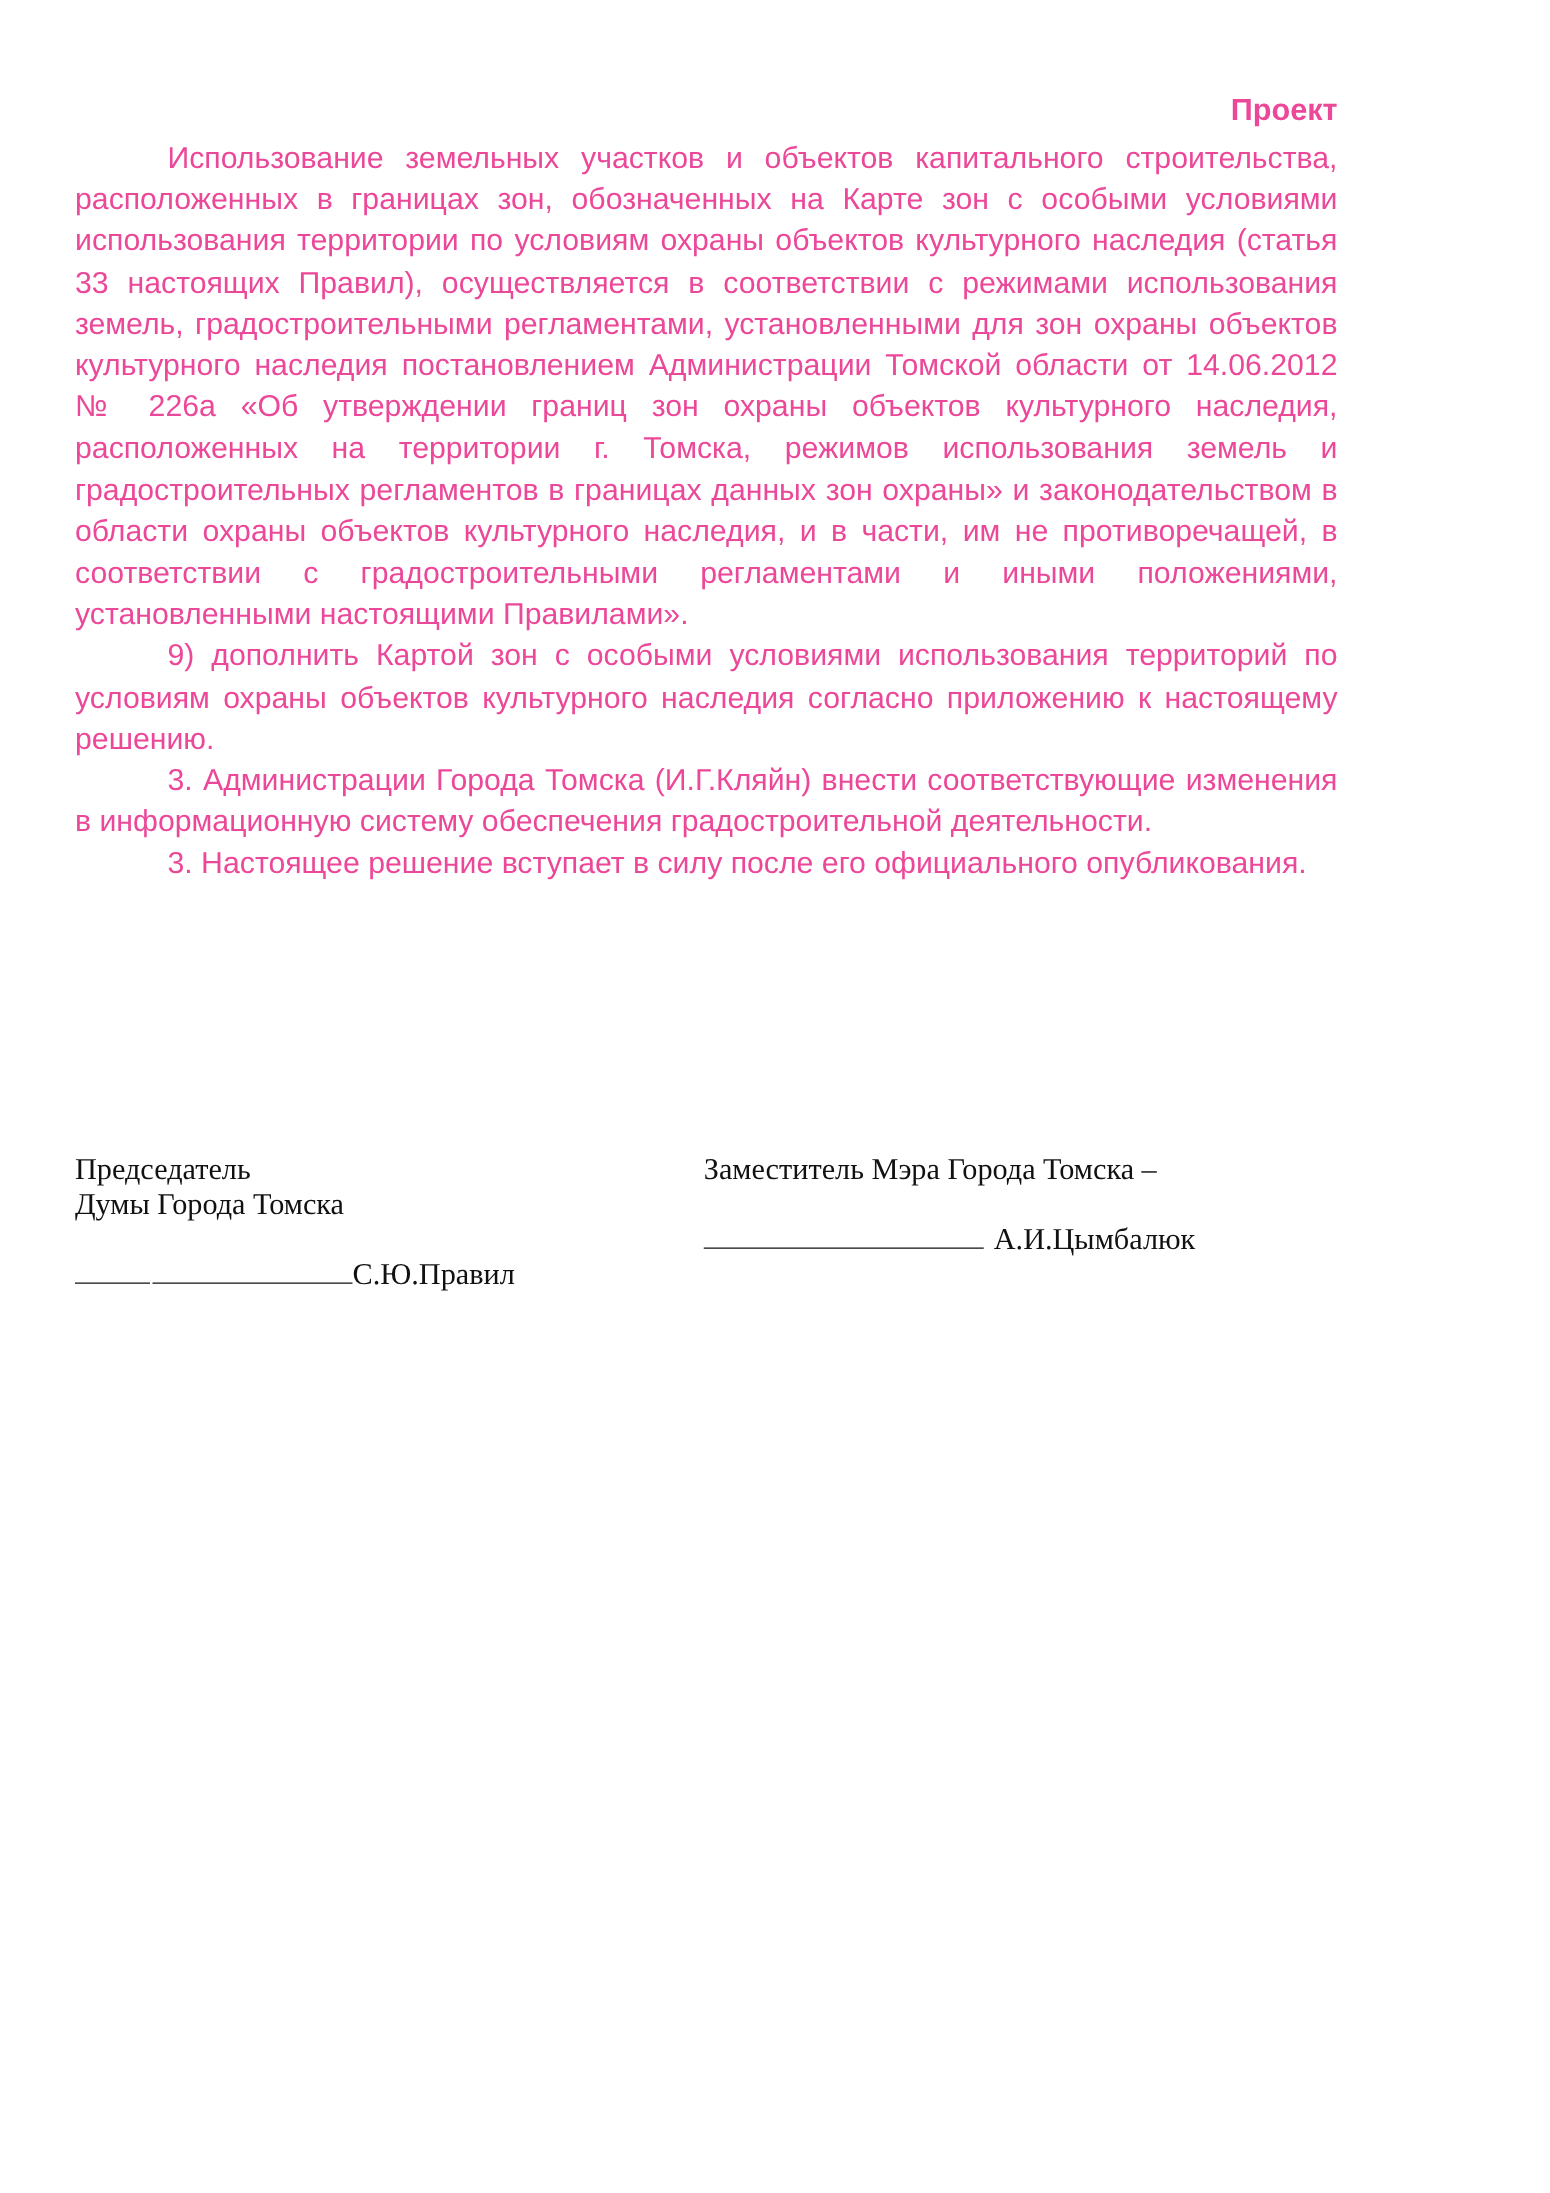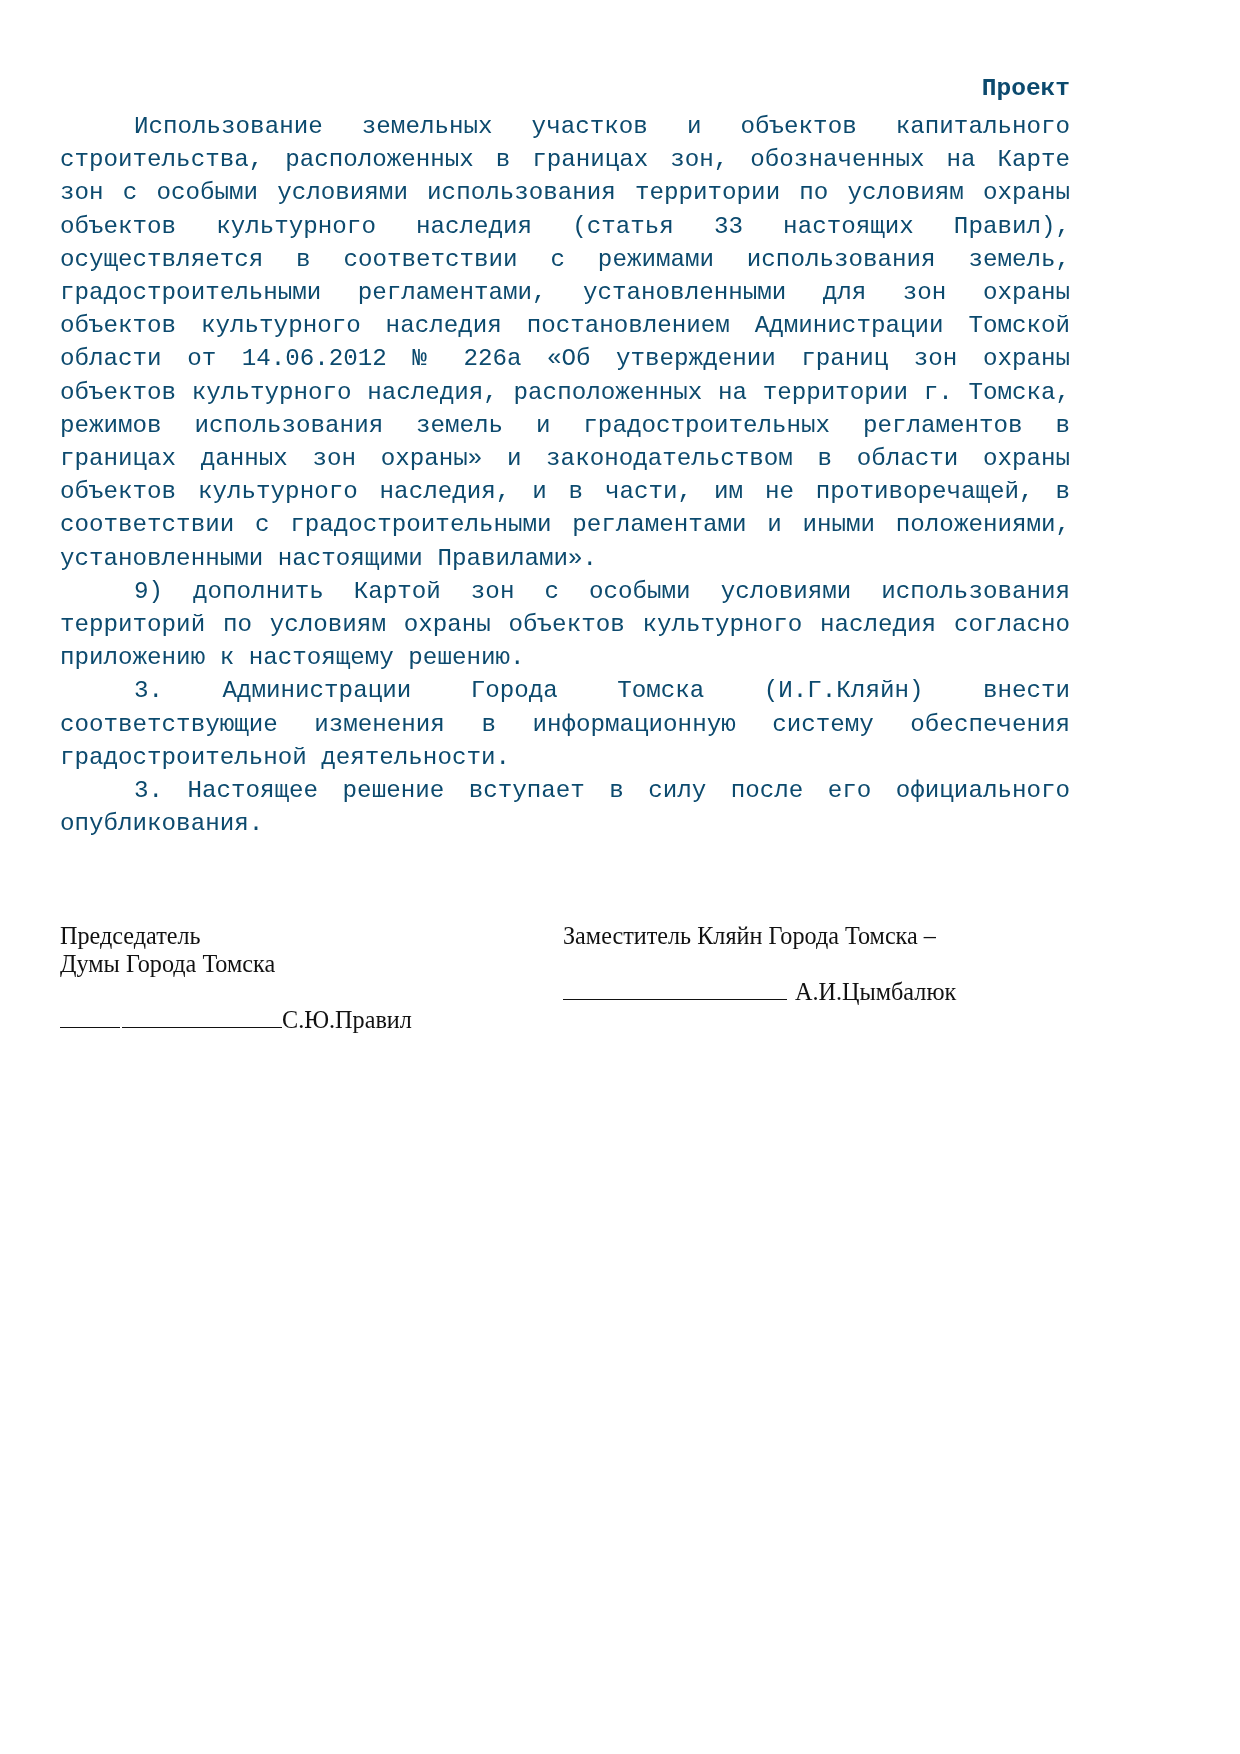--- a/index.html
+++ b/index.html
@@ -1,20 +1,20 @@
 <!DOCTYPE html>
 <html><head>
 <meta charset="utf-8">
 <style>
   html, body { margin: 0; padding: 0; background: #ffffff; }
   body { width: 1240px; height: 1754px; position: relative; overflow: hidden; }
   .page {
     position: absolute; left: 60px; top: 72px; width: 1010px;
-    font-family: Liberation Mono, monospace;
-    font-size: 24.2px; line-height: 33.2px; color: #0c4a6e;
+    font-family: Liberation Sans, sans-serif;
+    font-size: 24.2px; line-height: 33.2px; color: #ec4899;
   }
   .title {
     text-align: right; font-weight: bold; font-size: 24.5px;
     margin: 0 0 5px 0; line-height: 33px;
   }
   p { margin: 0; text-align: justify; text-indent: 74px; }
   .sig {
     position: absolute; top: 906px; left: 60px; width: 1010px;
     font-family: "Liberation Serif", "DejaVu Serif", serif;
     font-size: 24.2px; line-height: 28px; color: #111111;
@@ -38,18 +38,18 @@
 
 <div class="sig">
   <div class="sig-col sig-left">
     <div>Председатель</div>
     <div>Думы Города Томска</div>
     <div class="sig-line">
       <span class="uline" style="width:60px;margin-right:2px"></span><span class="uline" style="width:160px"></span><span>С.Ю.Правил</span>
     </div>
   </div>
   <div class="sig-col sig-right">
-    <div>Заместитель Кляйн Города Томска –</div>
+    <div>Заместитель Мэра Города Томска –</div>
     <div class="sig-line">
       <span class="uline" style="width:224px;margin-right:8px"></span><span>А.И.Цымбалюк</span>
     </div>
   </div>
 </div>
 
 </body></html>

